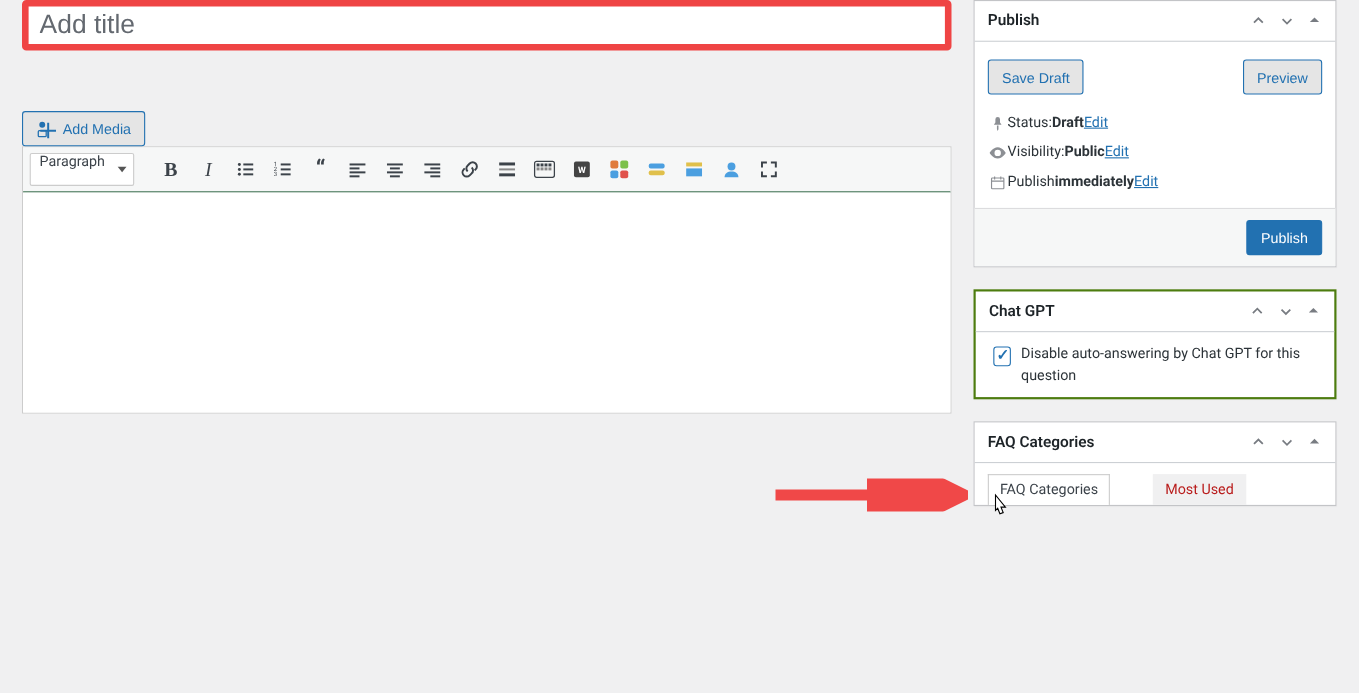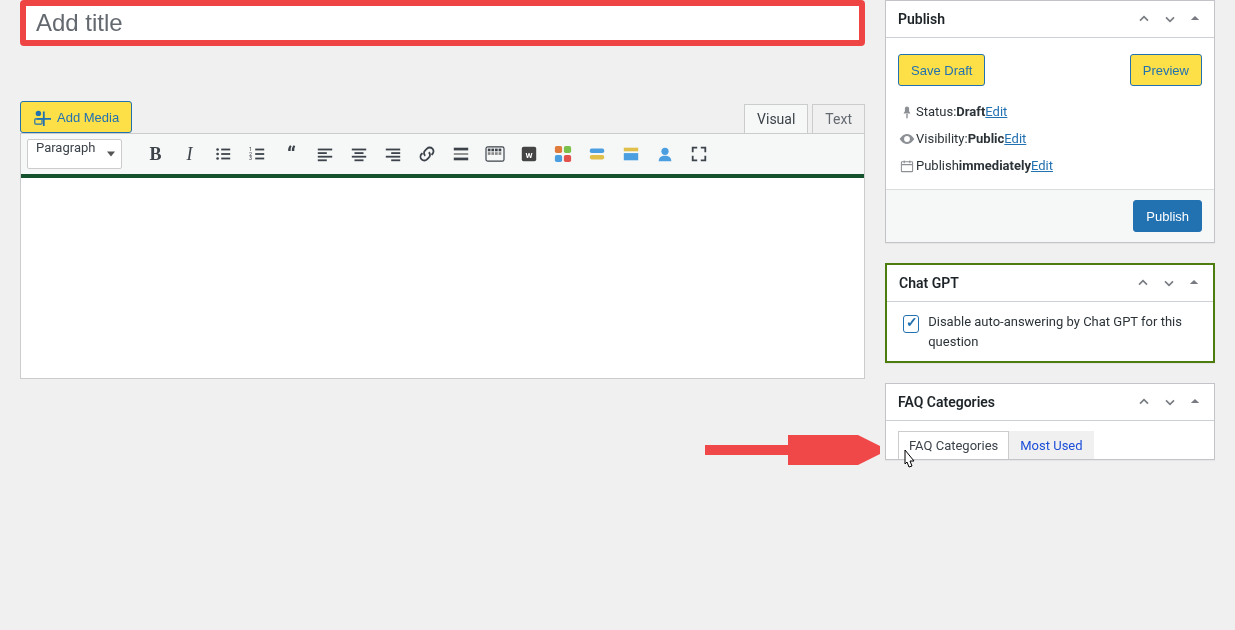--- a/index.html
+++ b/index.html
@@ -42,21 +42,21 @@
   .media-row {
     margin-top: 55px;
     display: flex;
     align-items: flex-end;
     justify-content: space-between;
   }
   .btn {
     display: inline-flex;
     align-items: center;
     gap: 6px;
-    background: #fde047;
+    background: #e5e5e5;
     border: 1px solid #2271b1;
     border-radius: 3px;
     color: #2271b1;
     padding: 0 12px;
     height: 32px;
     cursor: pointer;
     font-size: 13px;
   }
   .btn-primary {
     background: #2271b1;
@@ -78,21 +78,21 @@
     color: #3c434a;
     border-color: #ccc;
   }
   .tab + .tab { margin-left: 4px; }
   .editor-box {
     border: 1px solid #ccc;
     background: #fff;
   }
   .toolbar {
     background: #f6f7f7;
-    border-bottom: 4px solid #14532d;
+    border-bottom: 1px solid #14532d;
     padding: 5px 6px;
     display: flex;
     align-items: center;
     gap: 4px;
     flex-wrap: nowrap;
   }
   .format-select {
     height: 30px;
     border: 1px solid #ccc;
     background: #fff;
@@ -155,21 +155,21 @@
   input[type="checkbox"].wp-cb:checked::after {
     content: "✓"; color: #2271b1; position: absolute; left: 2px; top: -2px; font-size: 14px; font-weight: bold;
   }
   .cat-tabs {
     display: flex; border-bottom: none; margin: 0 0 0 0; padding: 0 0 0 0;
   }
   .cat-tabs .ctab {
     border: 1px solid #ccc; border-bottom: none;
     padding: 6px 10px; font-size: 13px; background: #fff; color: #3c434a; cursor: pointer;
   }
-  .cat-tabs .ctab.inactive { background: #f0f0f1; color: #1d4ed8; border-color: transparent; }
+  .cat-tabs .ctab.inactive { background: #f0f0f1; color: #b91c1c; border-color: transparent; margin-left: 39px; }
   svg { display: block; }
   .arrow-annot {
     position: absolute;
     pointer-events: none;
   }
   .cursor-icon {
     position: absolute;
     pointer-events: none;
   }
 </style>
@@ -186,24 +186,20 @@
         <button class="btn">
           <span>
             <svg width="18" height="18" viewBox="0 0 20 20">
                 <path fill="#2271b1" d="M13 11V4h-2v7H4v2h7v7h2v-7h7v-2z"></path>
                 <circle cx="6" cy="6" r="3" fill="#2271b1"></circle>
                 <rect x="2" y="12" width="8" height="6" rx="1" fill="none" stroke="#2271b1" stroke-width="1.3"></rect>
               </svg>
           </span>
           <span>Add Media</span>
         </button>
-        <div class="tabs">
-          <div class="tab active">Visual</div>
-          <div class="tab">Text</div>
-        </div>
       </div>
 
       <div class="editor-box">
         <div class="toolbar">
           <div class="format-select">
             <span>Paragraph</span>
             <span class="caret"></span>
           </div>
           <span style="width:10px"></span>
           <span class="tb-btn" title="Bold">

